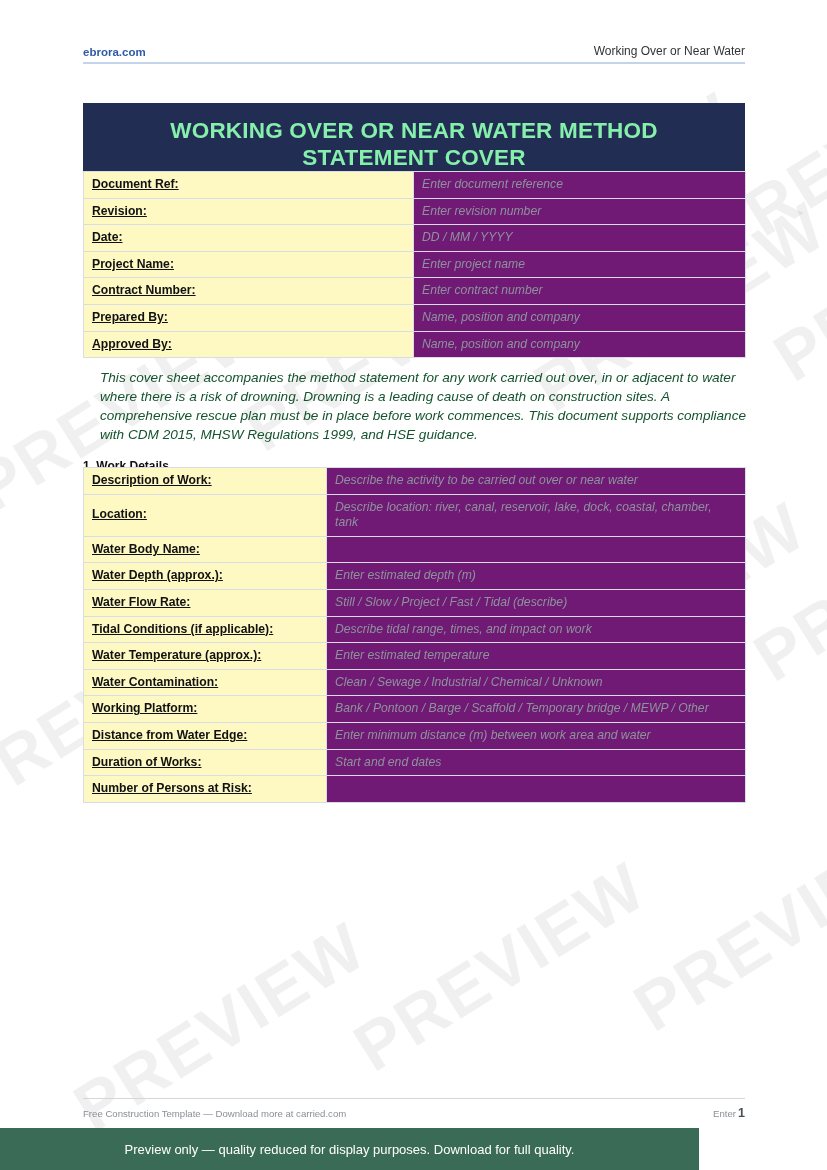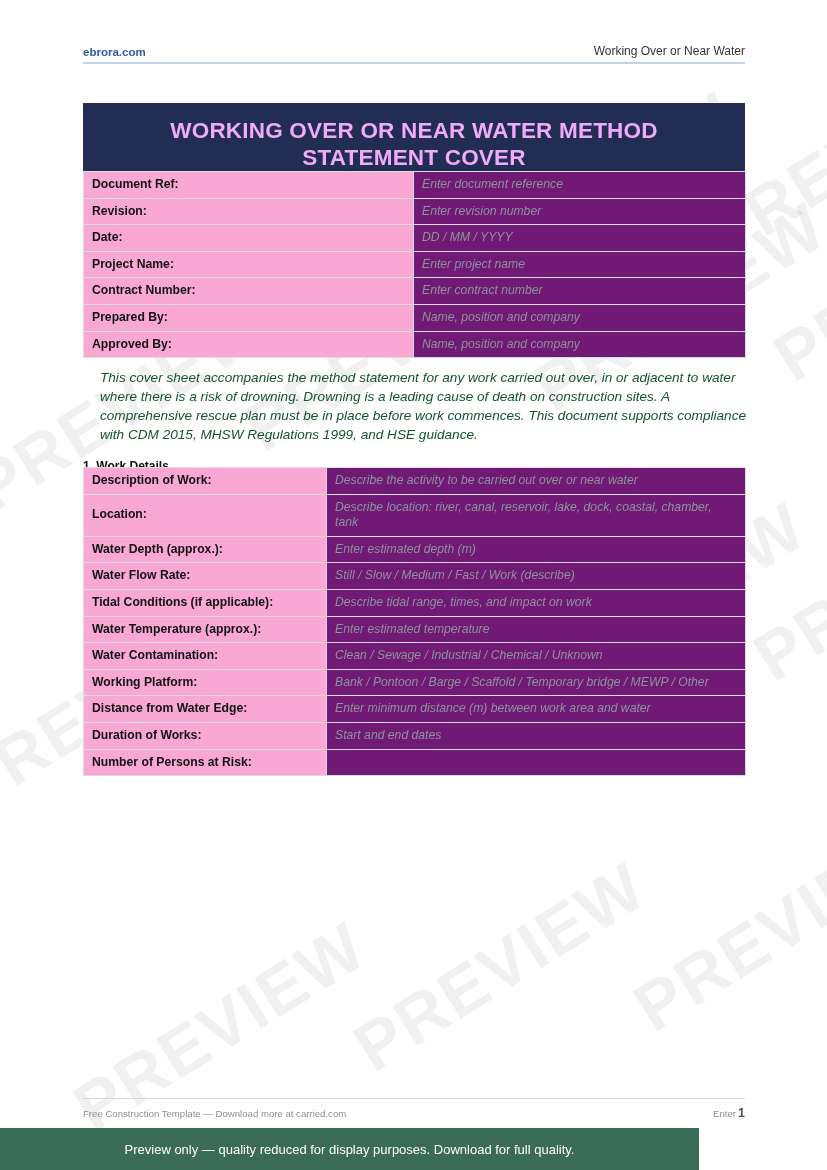--- a/index.html
+++ b/index.html
@@ -68,21 +68,21 @@
     color: #333333;
   }
 
   
   #title-banner {
     position: absolute;
     left: 83px;
     top: 103px;
     width: 662px;
     background: #212d52;
-    color: #f0abfc;
+    color: #86efac;
     text-align: center;
     padding: 14px 26px 16px 26px;
     box-sizing: border-box;
     font-size: 22.5px;
     font-weight: 700;
     line-height: 1.22;
     letter-spacing: 0.2px;
   }
 
   
@@ -95,23 +95,24 @@
     border: 1px solid #cfd6e0;
   }
   .doc-table td {
     border: 1px solid #d8dde4;
     padding: 5px 8px;
     vertical-align: middle;
     font-size: 12.2px;
     line-height: 1.28;
   }
   .doc-table td.label {
-    background: #f9a8d4;
+    background: #fef9c3;
     font-weight: 700;
     color: #111111;
+    text-decoration: underline;
   }
   .doc-table td.value {
     background: #701a75;
     color: #8d939c;
     font-style: italic;
   }
   .doc-table td.value.empty {
     color: transparent;
   }
 
@@ -264,26 +265,30 @@
     <tbody>
         <tr>
           <td class="label">Description of Work:</td>
           <td class="value">Describe the activity to be carried out over or near water</td>
         </tr>
         <tr>
           <td class="label">Location:</td>
           <td class="value">Describe location: river, canal, reservoir, lake, dock, coastal, chamber, tank</td>
         </tr>
         <tr>
+          <td class="label">Water Body Name:</td>
+          <td class="value empty">&nbsp;</td>
+        </tr>
+        <tr>
           <td class="label">Water Depth (approx.):</td>
           <td class="value">Enter estimated depth (m)</td>
         </tr>
         <tr>
           <td class="label">Water Flow Rate:</td>
-          <td class="value">Still / Slow / Medium / Fast / Work (describe)</td>
+          <td class="value">Still / Slow / Project / Fast / Tidal (describe)</td>
         </tr>
         <tr>
           <td class="label">Tidal Conditions (if applicable):</td>
           <td class="value">Describe tidal range, times, and impact on work</td>
         </tr>
         <tr>
           <td class="label">Water Temperature (approx.):</td>
           <td class="value">Enter estimated temperature</td>
         </tr>
         <tr>

